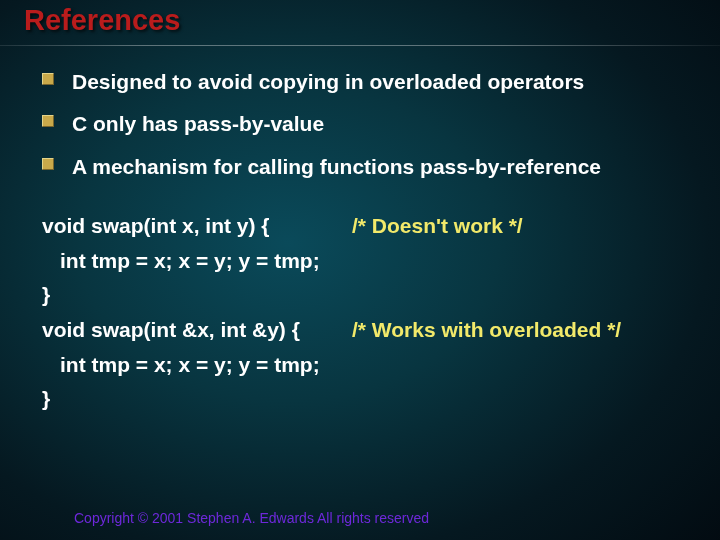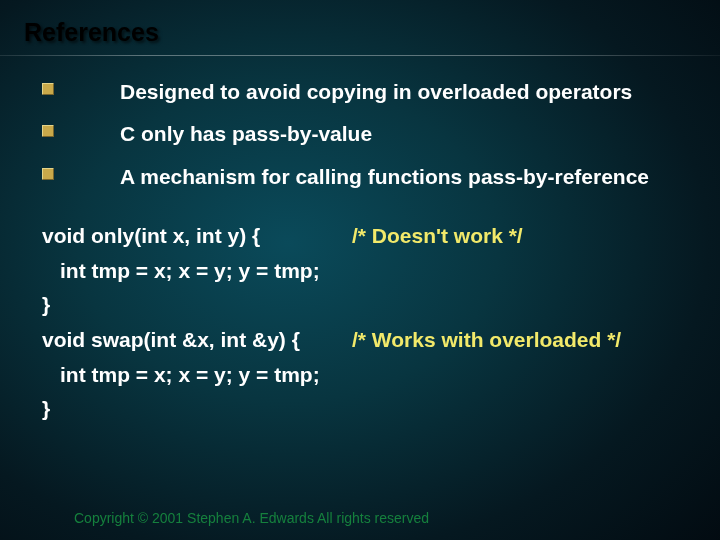--- a/index.html
+++ b/index.html
@@ -6,25 +6,25 @@
   body {
     width: 720px;
     height: 540px;
     background: radial-gradient(ellipse 600px 450px at 40% 45%, #0a4a5a 0%, #083540 35%, #051820 70%, #020a10 100%);
     font-family: Arial, Helvetica, sans-serif;
     color: #fff;
     overflow: hidden;
     position: relative;
   }
   .title {
-    font-size: 25px;
+    font-size: 29px;
     font-weight: bold;
-    color: #000000;
+    color: #b91c1c;
     text-shadow: 2px 2px 3px rgba(0,0,0,0.6);
-    padding: 18px 0 8px 24px;
+    padding: 4px 0 8px 24px;
   }
   .hr {
     height: 1px;
     background: linear-gradient(to right, rgba(255,255,255,0.1), rgba(255,255,255,0.35) 20%, rgba(255,255,255,0.35) 70%, rgba(255,255,255,0.05));
     margin: 0 0 22px 0;
   }
   .content {
     padding: 0 32px 0 42px;
   }
   .bullet-row {
@@ -38,21 +38,20 @@
     height: 12px;
     margin-top: 5px;
     margin-right: 18px;
     background: #c9a94a;
     box-shadow: inset -1px -1px 0 rgba(0,0,0,0.4), inset 1px 1px 0 rgba(255,255,200,0.5);
   }
   .bullet-text {
     font-size: 21px;
     font-weight: bold;
     line-height: 1.35;
-    margin-left: 48px;
   }
   .code-block {
     margin-top: 28px;
     font-size: 21px;
     font-weight: bold;
     line-height: 1.65;
   }
   .code-line {
     display: flex;
   }
@@ -60,21 +59,21 @@
     min-width: 310px;
     white-space: pre;
   }
   .indent { padding-left: 18px; }
   .comment { color: #f2e96a; }
   .footer {
     position: absolute;
     bottom: 14px;
     left: 74px;
     font-size: 14px;
-    color: #15803d;
+    color: #6d28d9;
   }
 </style>
 </head>
 <body>
 
 <div class="title">References</div>
 <div class="hr"></div>
 
 <div class="content">
 
@@ -86,21 +85,21 @@
     <div class="bullet-icon"></div>
     <div class="bullet-text">C only has pass-by-value</div>
   </div>
   <div class="bullet-row">
     <div class="bullet-icon"></div>
     <div class="bullet-text">A mechanism for calling functions pass-by-reference</div>
   </div>
 
   <div class="code-block">
     <div class="code-line">
-      <span class="code-left">void only(int x, int y) {</span>
+      <span class="code-left">void swap(int x, int y) {</span>
       <span class="comment">/* Doesn't work */</span>
     </div>
     <div class="code-line indent">
       <span>int tmp = x; x = y; y = tmp;</span>
     </div>
     <div class="code-line">
       <span>}</span>
     </div>
     <div class="code-line">
       <span class="code-left">void swap(int &amp;x, int &amp;y) {</span>

